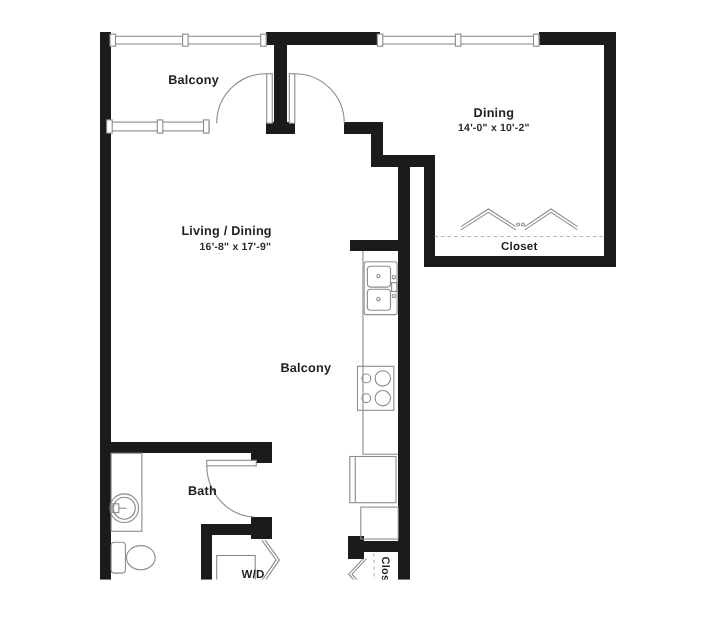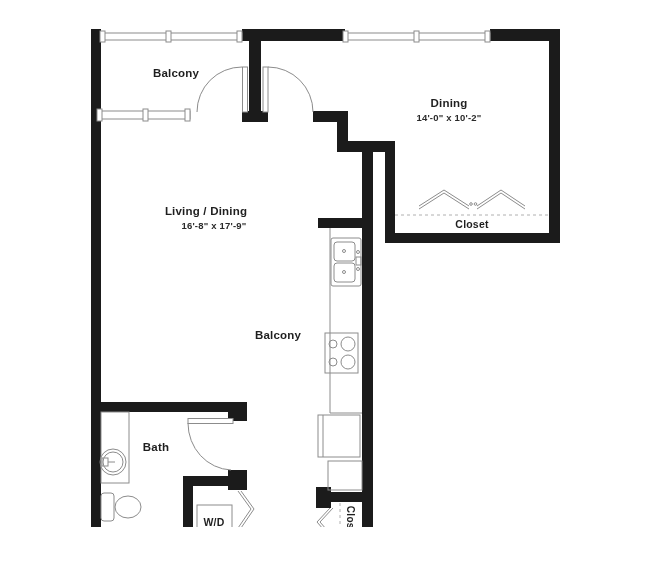--- a/index.html
+++ b/index.html
@@ -181,20 +181,20 @@
   <div class="lbl" style="left:449px;top:103px">Dining</div>
   <div class="lbl dim" style="left:449px;top:117px">14'-0" x 10'-2"</div>
 
   <div class="lbl" style="left:206px;top:211px">Living / Dining</div>
   <div class="lbl dim" style="left:214px;top:225px">16'-8" x 17'-9"</div>
 
   <div class="lbl" style="left:278px;top:335px">Balcony</div>
 
   <div class="lbl small" style="left:472px;top:224px">Closet</div>
 
-  <div class="lbl" style="left:156px;top:447px">Bath</div>
-
-  <div class="lbl small" style="left:214px;top:522px">W/D</div>
+  <div class="lbl" style="left:184px;top:447px">Bath</div>
+
+  <div class="lbl small" style="left:230px;top:522px">W/D</div>
 
   <div class="vtext" style="left:350px;top:522px">Closet</div>
   <div class="vtext" style="left:350px;top:578px">Closet</div>
 
 </div>
 
 </body></html>

